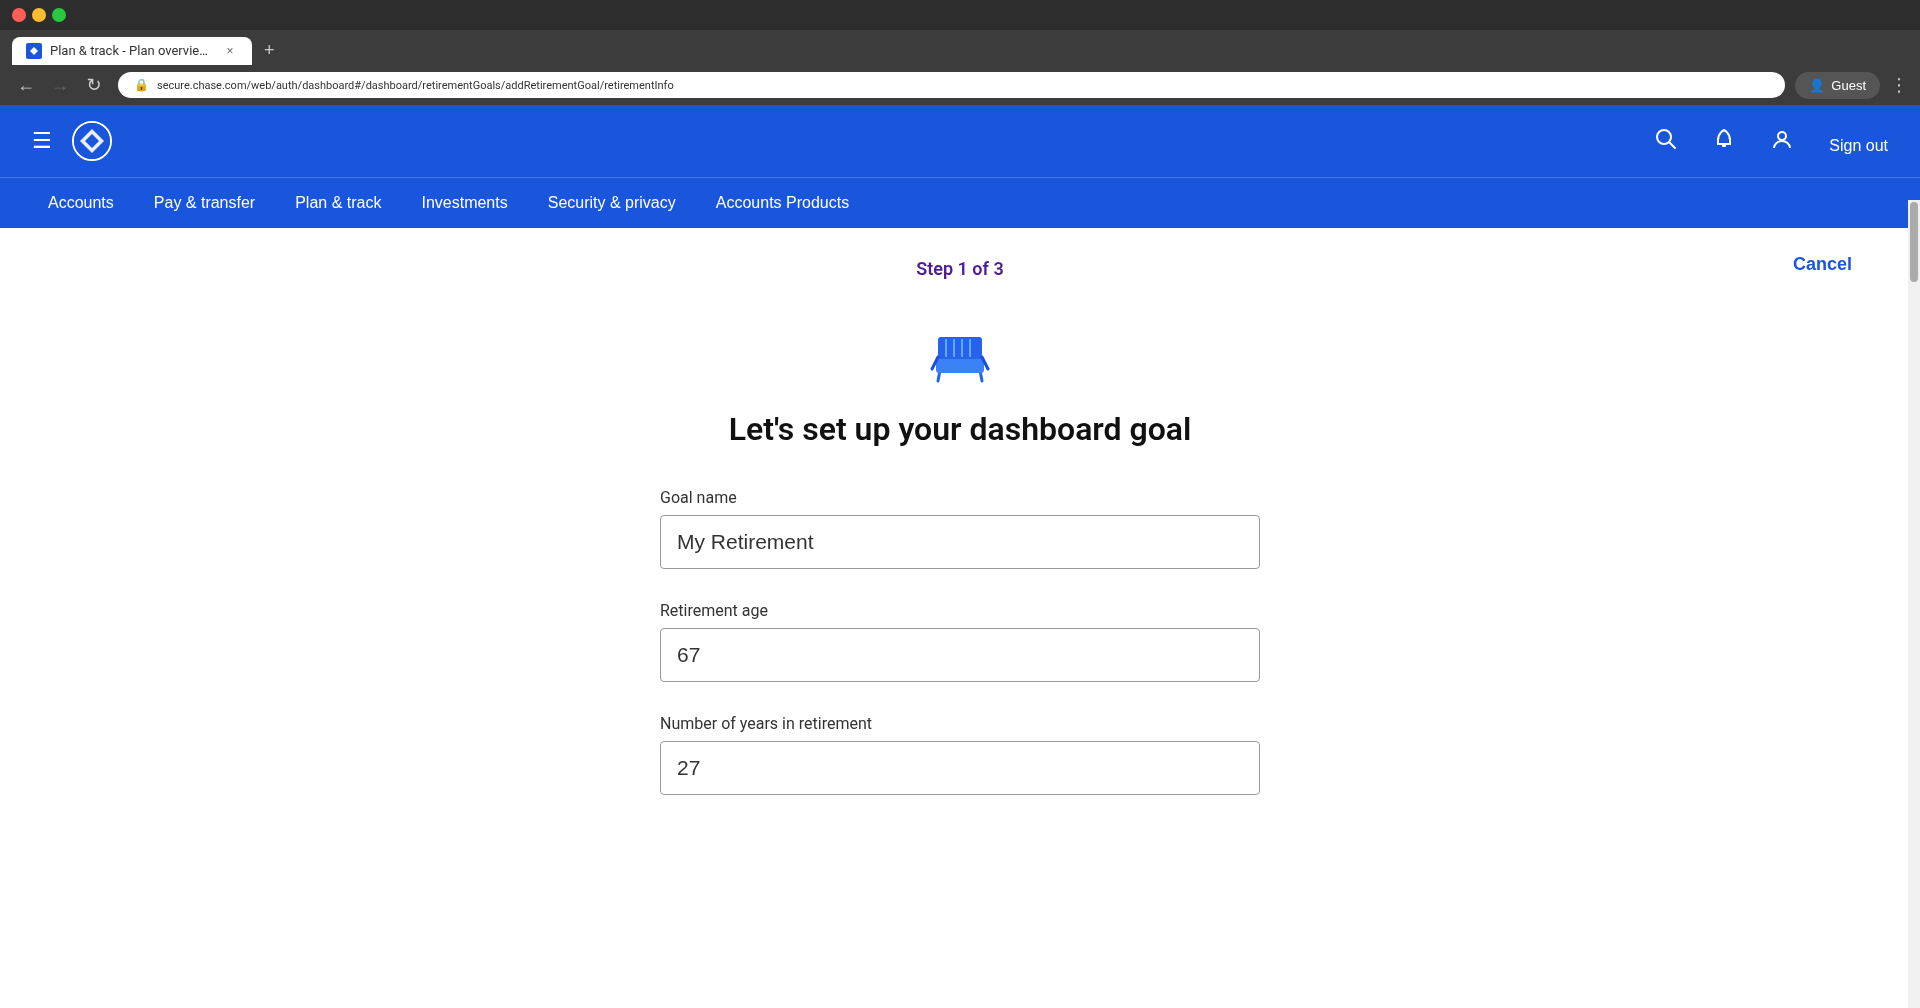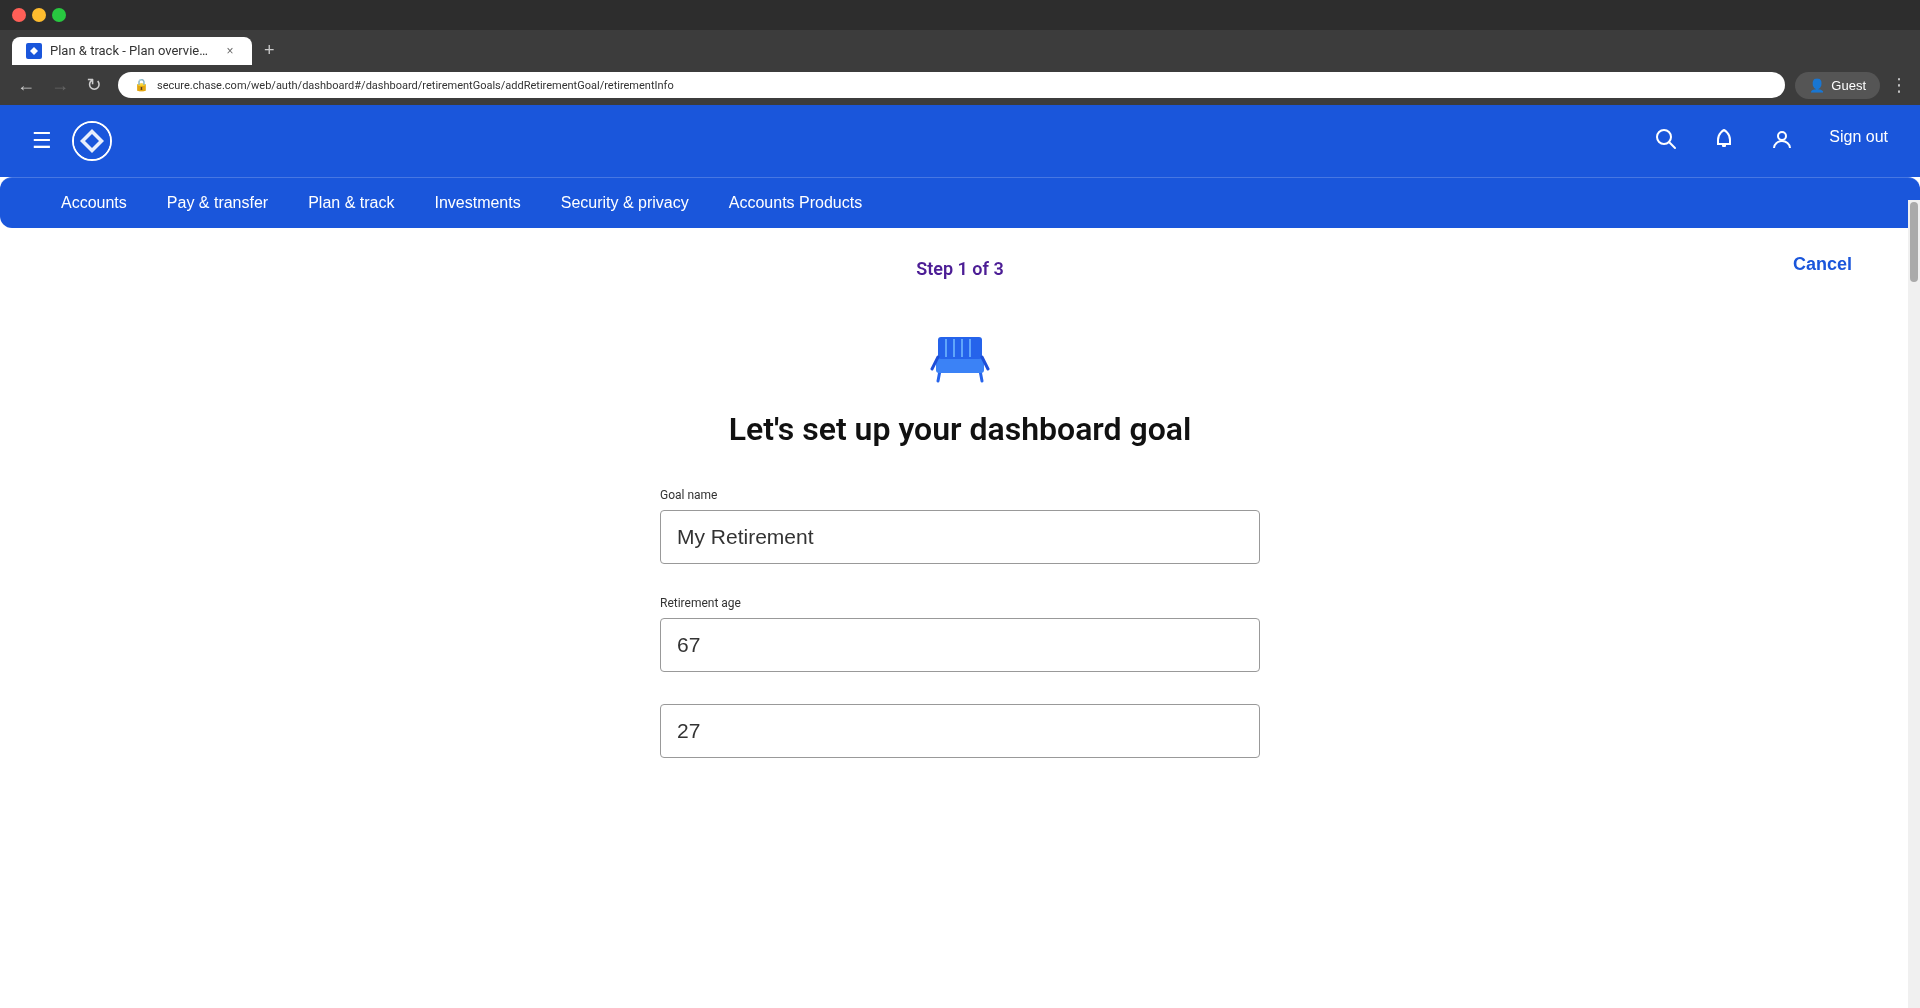--- a/index.html
+++ b/index.html
@@ -157,21 +157,21 @@
       border-radius: 50%;
       display: flex; align-items: center; justify-content: center;
       color: #fff;
       font-weight: bold;
       font-size: 14px;
       cursor: pointer;
     }
     .header-right {
       margin-left: auto;
       display: flex;
-      align-items: flex-start;
+      align-items: flex-end;
       gap: 20px;
     }
     .header-icon-btn {
       background: transparent;
       border: none;
       color: #fff;
       font-size: 20px;
       cursor: pointer;
       padding: 8px;
     }
@@ -183,22 +183,21 @@
       cursor: pointer;
       font-weight: 500;
       padding: 8px;
     }
 
     
     .nav-menu {
       background: #1a56db;
       border-top: 1px solid rgba(255,255,255,0.2);
       display: flex;
-      padding: 0 41px;
-      border-radius: 12px;
+      padding: 0 28px;
     }
     .nav-item {
       color: #fff;
       font-size: 16px;
       font-weight: 500;
       padding: 16px 20px;
       cursor: pointer;
       text-decoration: none;
       border: none;
       background: transparent;
@@ -248,21 +247,21 @@
     .form-container {
       max-width: 640px;
       margin: 0 auto;
       padding: 0 20px 40px;
     }
     .form-group {
       margin-bottom: 32px;
     }
     .form-label {
       display: block;
-      font-size: 12px;
+      font-size: 16px;
       color: #333;
       margin-bottom: 8px;
       font-weight: 400;
     }
     .form-input {
       width: 100%;
       padding: 14px 16px;
       font-size: 21px;
       border: 1px solid #999;
       border-radius: 4px;
@@ -412,20 +411,21 @@
       <label class="form-label">Goal name</label>
       <input type="text" class="form-input" value="My Retirement" style="">
     </div>
 
     <div class="form-group">
       <label class="form-label">Retirement age</label>
       <input type="text" class="form-input" value="67" style="">
     </div>
 
     <div class="form-group">
+      <label class="form-label">Number of years in retirement</label>
       <input type="text" class="form-input" value="27" style="">
     </div>
   </div>
 </div>
 
 <div class="scrollbar">
   <div class="scrollbar-thumb"></div>
 </div>
 
 </body></html>

